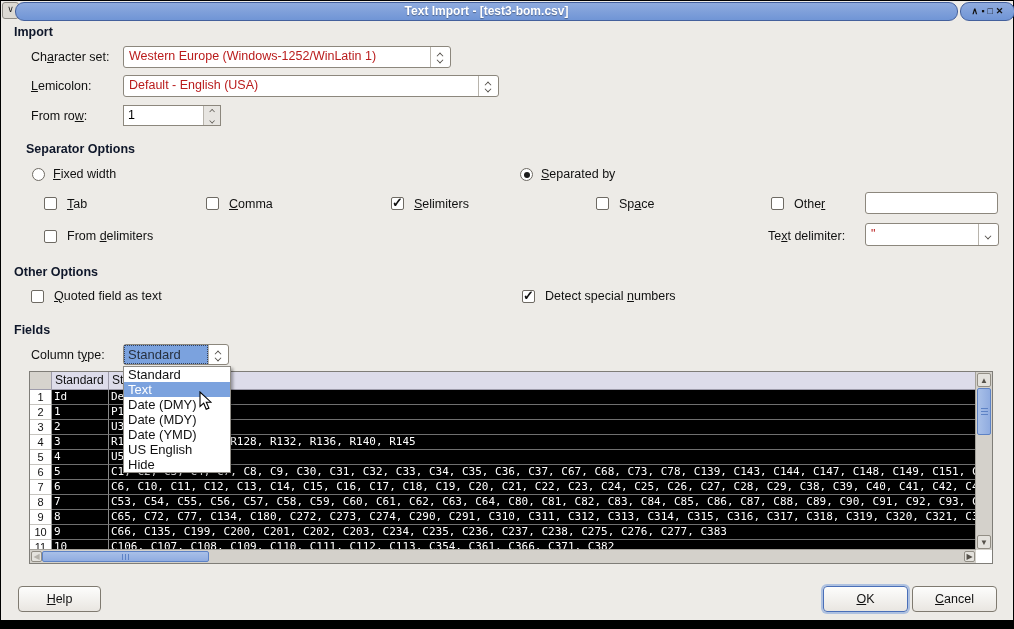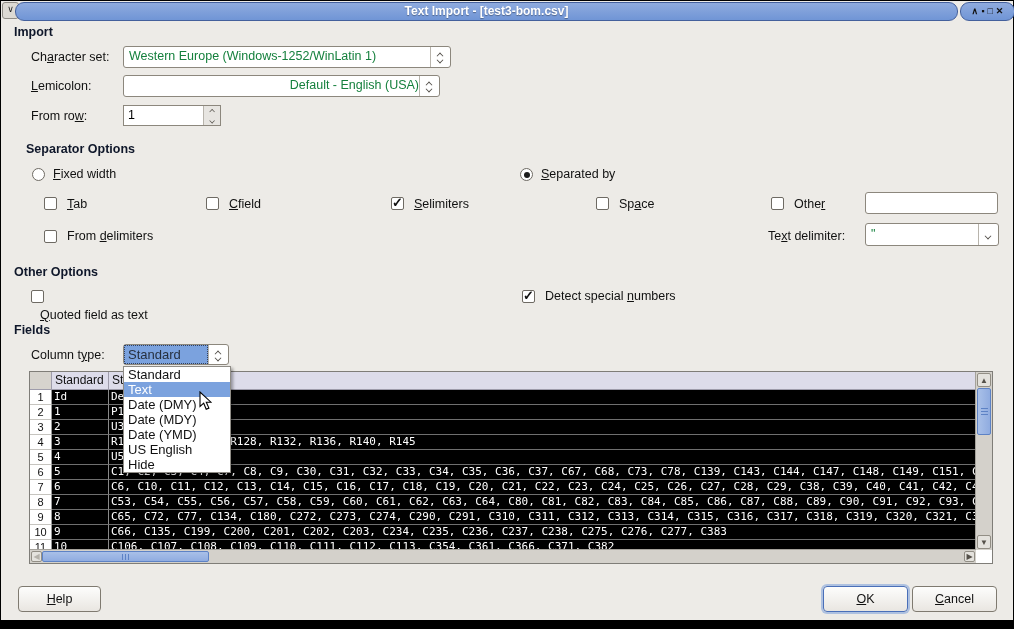--- a/index.html
+++ b/index.html
@@ -10,21 +10,21 @@
   
   .menu-tab{position:absolute;left:1px;top:1px;width:15px;height:15px;background:#dcd9d3;border:1px solid #8f8c86;border-radius:3px;color:#222;font-size:9px;line-height:13px;text-align:center;}
   .title-pill{position:absolute;left:14px;top:1px;width:941px;height:17px;background:linear-gradient(#8fabde,#7095d6);border:1px solid #44609c;border-radius:9px;color:#fff;font-weight:bold;font-size:12px;line-height:16px;text-align:center;text-shadow:0 1px 1px rgba(0,0,0,.35);}
   .controls-pill{position:absolute;left:959px;top:1px;width:53px;height:17px;background:linear-gradient(#8fabde,#7095d6);border:1px solid #44609c;border-radius:9px;display:flex;align-items:center;justify-content:center;gap:3px;}
   .controls-pill span{color:#111;font-size:9px;font-weight:bold;line-height:15px;cursor:default;}
 
   
   .hdr{position:absolute;font-weight:bold;font-size:12.5px;color:#0f172a;}
   .lbl{position:absolute;font-size:12.5px;color:#111;white-space:nowrap;}
   .combo{position:absolute;background:#fff;border:1px solid #8c877d;border-radius:3px;box-sizing:border-box;display:flex;}
-  .combo .val{flex:1;font-size:12.5px;color:#15803d;line-height:19px;padding-left:5px;white-space:nowrap;overflow:hidden;}
+  .combo .val{flex:1;font-size:12.5px;color:#b91c1c;line-height:19px;padding-left:5px;white-space:nowrap;overflow:hidden;}
   .combo .spin{width:19px;border-left:1px solid #b8b4ac;display:flex;flex-direction:column;align-items:center;justify-content:center;color:#444;}
   .chev{display:block;width:7px;height:4px;position:relative;}
   .chev:before{content:"";position:absolute;left:0;top:0;width:5px;height:5px;border-left:1.4px solid #4e4a44;border-top:1.4px solid #4e4a44;transform:rotate(45deg) scale(.8);}
   .chev.down:before{border-left:none;border-top:none;border-right:1.4px solid #4e4a44;border-bottom:1.4px solid #4e4a44;}
   .spinbox{position:absolute;background:#fff;border:1px solid #8c877d;box-sizing:border-box;display:flex;}
   .spinbox .val{flex:1;font-size:12.5px;line-height:18px;padding-left:4px;}
   .spinbox .btns{width:16px;border-left:1px solid #b8b4ac;display:flex;flex-direction:column;}
   .spinbox .btns div{flex:1;display:flex;align-items:center;justify-content:center;background:#e7e5e1;}
   .checkbox{position:absolute;width:13px;height:13px;background:#fff;border:1px solid #6e6a63;border-radius:2px;box-sizing:border-box;}
   .checkbox.checked:after{content:"✓";position:absolute;left:0px;top:-3px;font-size:13px;font-weight:bold;color:#111;}
@@ -88,21 +88,21 @@
     <div class="hdr" style="left:13px;top:24px;">Import</div>
     <div class="lbl" style="left:30px;top:49px;"><span>Ch</span><span class="u">a</span><span>racter set:</span></div>
     <div class="combo" style="left:122px;top:45px;width:328px;height:22px;">
       <div class="val">Western Europe (Windows-1252/WinLatin 1)</div>
       <div class="spin">
           <span class="chev"></span>
           <span class="chev down"></span>
         </div>
     </div>
     <div class="lbl" style="left:30px;top:78px;"><span class="u">L</span><span>emicolon:</span></div>
-    <div class="combo" style="left:122px;top:74px;width:317px;height:22px;text-align:right;">
+    <div class="combo" style="left:122px;top:74px;width:376px;height:22px;">
       <div class="val">Default - English (USA)</div>
       <div class="spin">
           <span class="chev"></span>
           <span class="chev down"></span>
         </div>
     </div>
     <div class="lbl" style="left:30px;top:108px;"><span>From ro</span><span class="u">w</span><span>:</span></div>
     <div class="spinbox" style="left:122px;top:104px;width:98px;height:21px;">
       <div class="val">1</div>
       <div class="btns">
@@ -117,42 +117,42 @@
 
     <div class="hdr" style="left:13px;top:141px;margin-left:12px;">Separator Options</div>
     <div class="radio" style="left:31px;top:167px;"></div>
     <div class="lbl" style="left:52px;top:166px;"><span class="u">F</span><span>ixed width</span></div>
     <div class="radio checked" style="left:519px;top:167px;"></div>
     <div class="lbl" style="left:540px;top:166px;"><span class="u">S</span><span>eparated by</span></div>
 
     <div class="checkbox" style="left:43px;top:196px;"></div>
     <div class="lbl" style="left:66px;top:196px;"><span class="u">T</span><span>ab</span></div>
     <div class="checkbox" style="left:205px;top:196px;"></div>
-    <div class="lbl" style="left:228px;top:196px;"><span class="u">C</span><span>field</span></div>
+    <div class="lbl" style="left:228px;top:196px;"><span class="u">C</span><span>omma</span></div>
     <div class="checkbox checked" style="left:390px;top:196px;"></div>
     <div class="lbl" style="left:413px;top:196px;"><span class="u">S</span><span>elimiters</span></div>
     <div class="checkbox" style="left:595px;top:196px;"></div>
     <div class="lbl" style="left:618px;top:196px;"><span>Sp</span><span class="u">a</span><span>ce</span></div>
     <div class="checkbox" style="left:770px;top:196px;"></div>
     <div class="lbl" style="left:793px;top:196px;"><span>Othe</span><span class="u">r</span></div>
     <div class="field" style="left:864px;top:191px;width:133px;height:22px;"></div>
 
     <div class="checkbox" style="left:43px;top:229px;"></div>
     <div class="lbl" style="left:66px;top:228px;"><span>From </span><span class="u">d</span><span>elimiters</span></div>
     <div class="lbl" style="left:767px;top:228px;"><span>Te</span><span class="u">x</span><span>t delimiter:</span></div>
     <div class="combo" style="left:864px;top:222px;width:134px;height:23px;">
       <div class="val" style="line-height:21px;">"</div>
       <div class="spin">
           <span class="chev down"></span>
         </div>
     </div>
 
     <div class="hdr" style="left:13px;top:264px;">Other Options</div>
     <div class="checkbox" style="left:30px;top:289px;"></div>
-    <div class="lbl" style="left:39px;top:288px;margin-top:19px;"><span class="u">Q</span><span>uoted field as text</span></div>
+    <div class="lbl" style="left:53px;top:288px;"><span class="u">Q</span><span>uoted field as text</span></div>
     <div class="checkbox checked" style="left:521px;top:289px;"></div>
     <div class="lbl" style="left:544px;top:288px;"><span>Detect special </span><span class="u">n</span><span>umbers</span></div>
 
     <div class="hdr" style="left:13px;top:322px;">Fields</div>
     <div class="lbl" style="left:30px;top:347px;"><span>Column t</span><span class="u">y</span><span>pe:</span></div>
 
     <div class="tframe">
       <div class="tclip">
         <div class="phead">
           <div class="hnum"></div>

